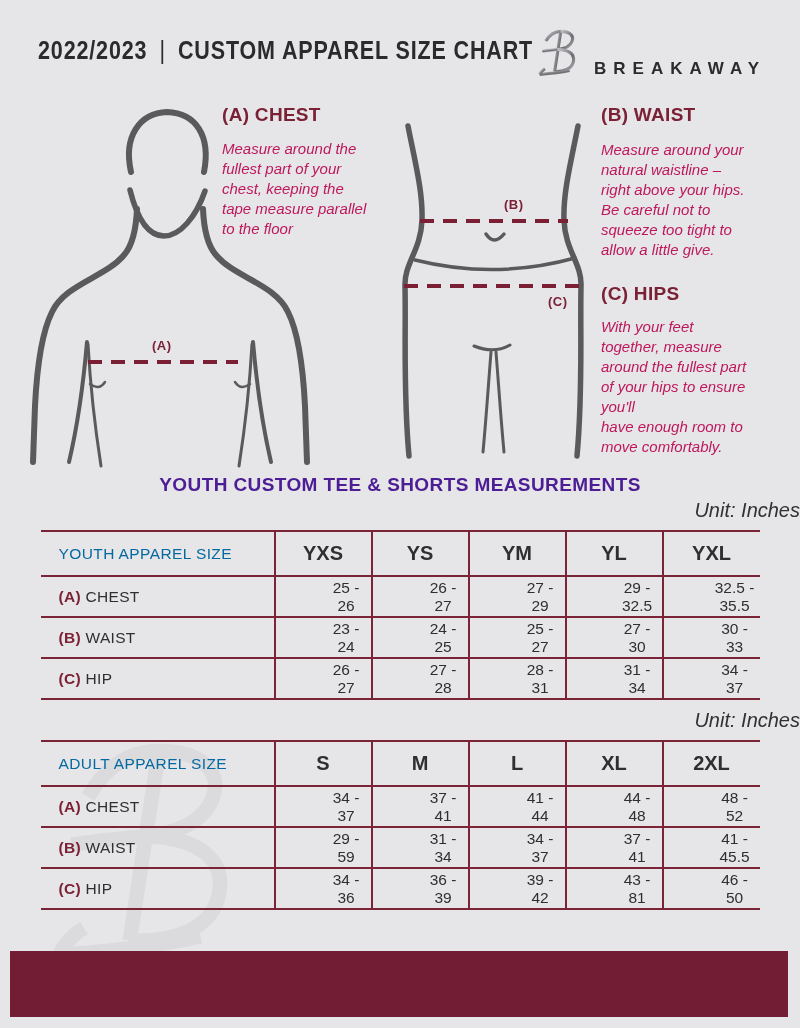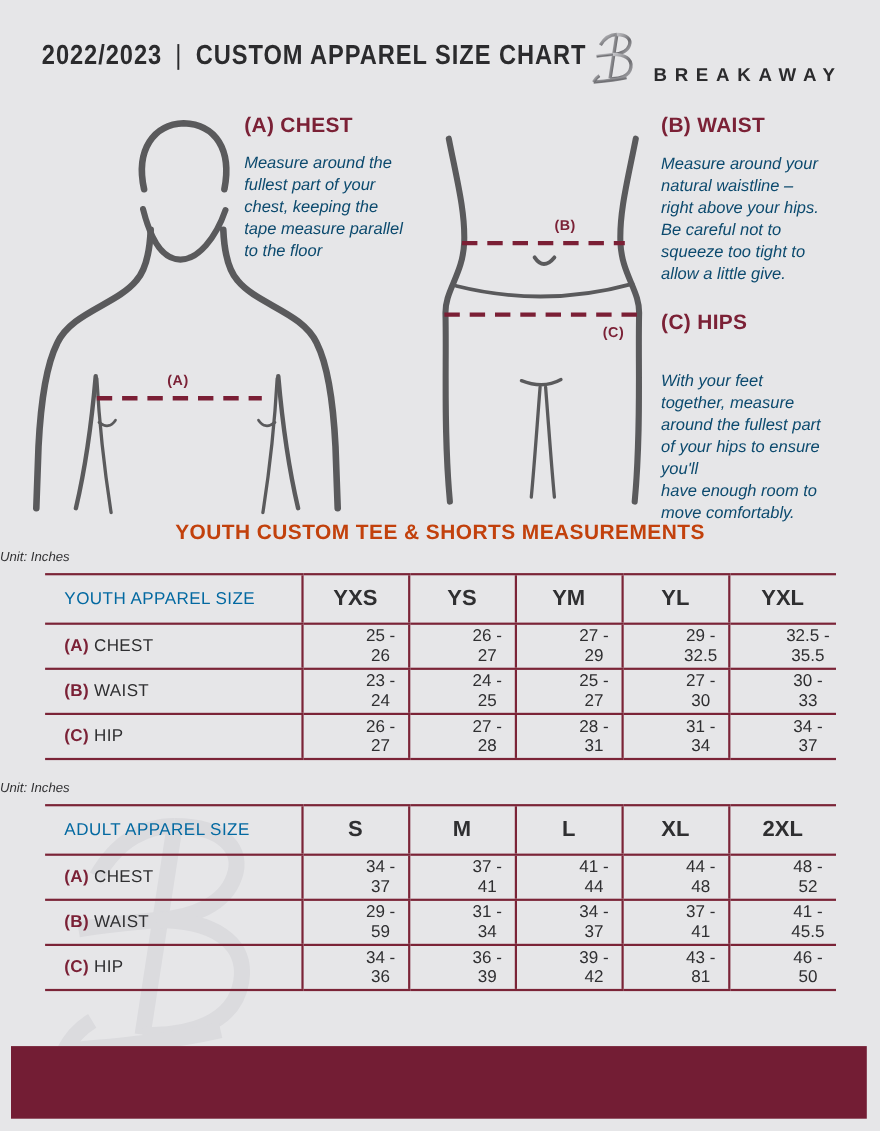--- a/index.html
+++ b/index.html
@@ -26,36 +26,36 @@
   .brand-name{
     font-size:17px;font-weight:bold;letter-spacing:7px;color:#2b2b2d;
   }
   .logo-svg{stroke:url(#metal);}
   .wm-svg{stroke:#dbdbde;z-index:0;}
   
   .sec-h{
     font-size:19px;font-weight:bold;color:#7b2136;letter-spacing:.3px;z-index:1;
   }
   .sec-b{
-    font-size:15px;font-style:italic;color:#0c4a6e;
+    font-size:15px;font-style:italic;color:#be185d;
     line-height:1.33;white-space:pre-line;z-index:1;
   }
   .marker{
     font-size:13px;font-weight:bold;color:#7b2136;z-index:1;letter-spacing:.5px;
   }
   .fig{stroke:#5a5a5c;fill:none;z-index:1;}
   .fig path{stroke-linecap:round;stroke-linejoin:round;}
   .dash{stroke:#7b1f35;stroke-width:4;stroke-dasharray:14 9;}
   
   .tbl-block{left:0;width:800px;z-index:1;}
   .tbl-title{
-    text-align:center;font-size:19px;font-weight:bold;color:#c2410c;letter-spacing:.4px;
+    text-align:center;font-size:19px;font-weight:bold;color:#4c1d95;letter-spacing:.4px;
   }
   .tbl-unit{
-    text-align:left;font-size:12px;font-style:italic;color:#323234;margin-top:3px;
+    text-align:right;font-size:20px;font-style:italic;color:#323234;margin-top:3px;
   }
   table.size{
     border-collapse:collapse;table-layout:fixed;
     width:719px;margin:8px auto 0;
   }
   table.size col.c0{width:234px;}
   table.size col.cs{width:97px;}
   table.size th{
     border-top:2.5px solid #7b2437;border-bottom:2.5px solid #7b2437;
     height:41px;font-size:20px;font-weight:bold;color:#2f2f31;text-align:center;
@@ -168,21 +168,21 @@
 
 <div class="abs sec-h" style="left:601px;top:104px;">(B) WAIST</div>
 <div class="abs sec-b" style="left:601px;top:140px;width:195px;">Measure around your
 natural waistline –
 right above your hips.
 Be careful not to
 squeeze too tight to
 allow a little give.</div>
 
 <div class="abs sec-h" style="left:601px;top:283px;">(C) HIPS</div>
-<div class="abs sec-b" style="left:601px;top:317px;width:195px;margin-top:20px;">With your feet
+<div class="abs sec-b" style="left:601px;top:317px;width:195px;">With your feet
 together, measure
 around the fullest part
 of your hips to ensure
 you'll
 have enough room to
 move comfortably.</div>
 
 <div class="abs tbl-block" style="top:474px;">
   <div class="tbl-title">YOUTH CUSTOM TEE &amp; SHORTS MEASUREMENTS</div>
   <div class="tbl-unit">Unit: Inches</div>

